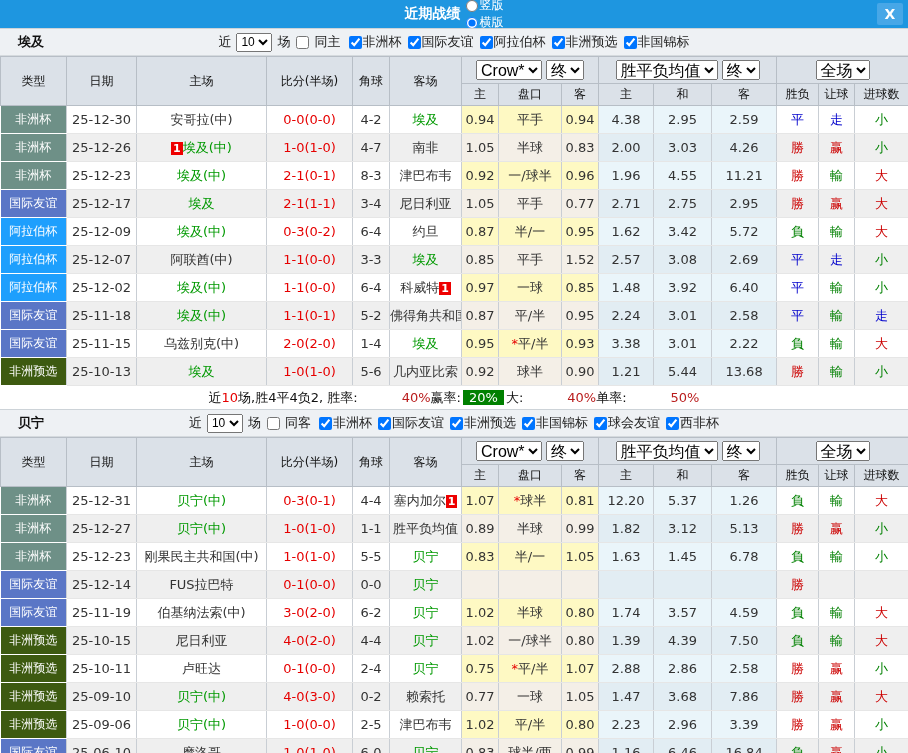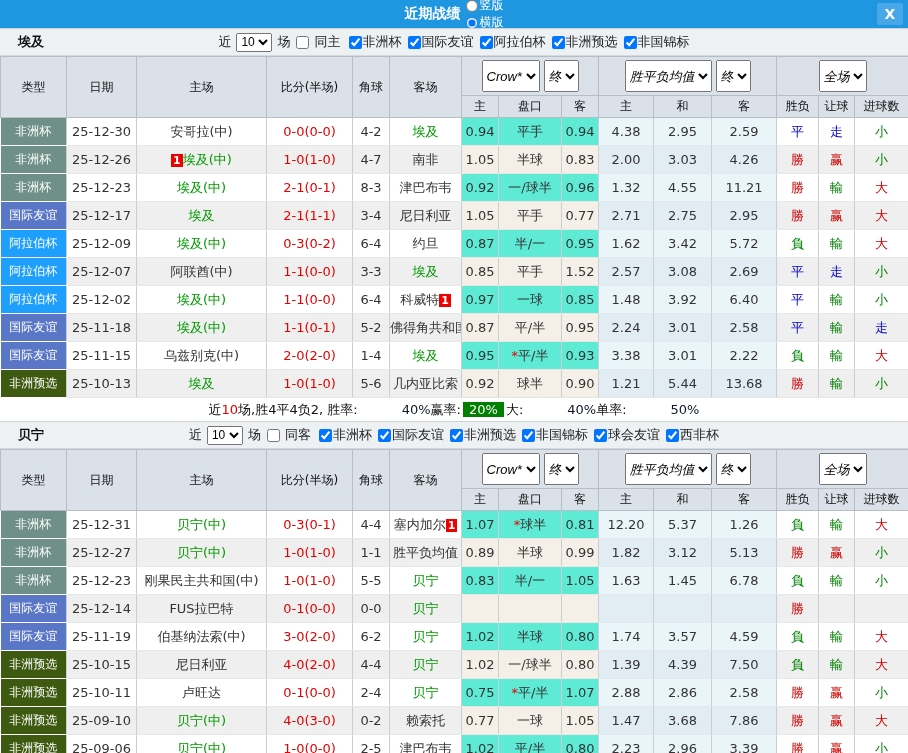--- a/index.html
+++ b/index.html
@@ -36,46 +36,46 @@
   .filter-bar select { font-size:12px; height:19px; margin:0 3px; }
   .filter-bar label { display:flex; align-items:center; cursor:pointer; }
   .filter-bar input[type=checkbox]{ width:13px; height:13px; margin:0 1px 0 4px; }
   .filter-bar .samebox { margin-right:2px; }
   
   table { width:908px; table-layout:fixed; border-collapse:collapse; }
   th {
     background:#dbe1e8; font-weight:normal; font-size:12px; color:#111;
     border:1px solid #b7bec6; padding:2px 0; text-align:center;
   }
-  th select { font-size:13px; height:32px; margin:1px 2px; max-width:95%;font-style:italic; }
+  th select { font-size:16px; height:20px; margin:1px 2px; max-width:95%; }
   td {
     height:28px; text-align:center; font-size:13px; color:#333;
     border-right:1px solid #c9ced4; border-bottom:1px solid #e6e6e6;
     overflow:hidden; white-space:nowrap; background:#fff;
   }
   tr.even td { background:#efefef; }
   td.type { color:#fff; font-size:12px; border-bottom:1px solid #fff; border-right:1px solid #c9ced4; }
-  td.odds { background:#5eead4; }
+  td.odds { background:#fef9c3; }
   tr.even td.odds { background:#f4efe7; }
   td.avg  { background:#eaf5fa; }
   tr.even td.avg { background:#e2edf3; }
   .team-green { color:#009900; }
   .score { color:#e60000; }
   .mark { background:#ee0000; color:#fff; font-size:11px; padding:0 2px; font-weight:bold; }
   .star { color:#e60000; }
   .res-r { color:#cc0000; }
   .res-g { color:#008000; }
   .res-b { color:#0000cc; }
   
   .summary {
     height:23px; display:flex; align-items:center; justify-content:center;
     font-size:13px; background:#fff; color:#111;
   }
   .summary .seg-r { color:#e60000; }
-  .summary .seg-b { color:#0f172a;margin-left:44px; }
+  .summary .seg-b { color:#b91c1c;margin-left:44px; }
   .summary .seg-g { background:#008000; color:#fff; padding:0 6px; margin:0 2px; }
 </style>
 </head>
 <body>
 
 <div class="topbar">
   <div class="topbar-center">
     <span class="title">近期战绩</span>
     <span id="layout-radios">
         <label>
@@ -204,21 +204,21 @@
         <tr>
           <td class="type" style="background: rgb(110, 144, 135);">非洲杯</td>
           <td>25-12-23</td>
           <td><span class="team-green">埃及(中)</span></td>
           <td class="score">2-1(0-1)</td>
           <td>8-3</td>
           <td><span>津巴布韦</span></td>
           <td class="odds">0.92</td>
           <td class="odds">一/球半</td>
           <td class="odds">0.96</td>
-          <td class="avg">1.32</td>
+          <td class="avg">1.96</td>
           <td class="avg">4.55</td>
           <td class="avg">11.21</td>
           <td class="res-r">勝</td>
           <td class="res-g">輸</td>
           <td class="res-r">大</td>
         </tr>
         <tr class="even">
           <td class="type" style="background: rgb(90, 118, 198);">国际友谊</td>
           <td>25-12-17</td>
           <td><span class="team-green">埃及</span></td>

